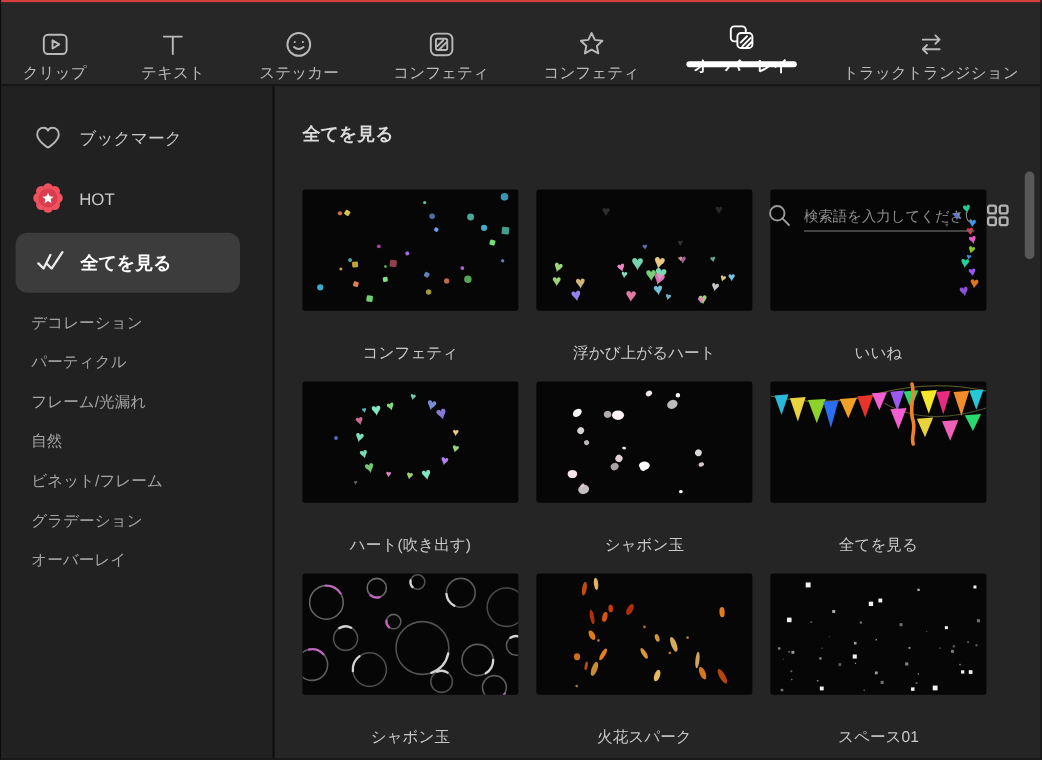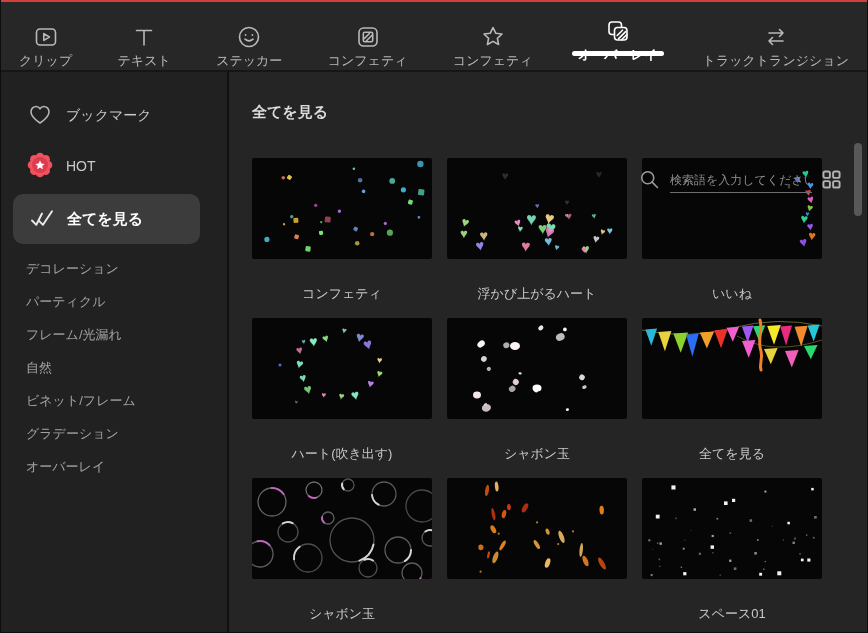--- a/index.html
+++ b/index.html
@@ -406,20 +406,21 @@
                 <ellipse cx="155.0" cy="85.6" rx="2.4" ry="6.8" fill="#e85a10" opacity="0.77" transform="rotate(-30 155.0 85.6)"></ellipse>
                 <ellipse cx="100.6" cy="85.0" rx="2.4" ry="5.0" fill="#f8c76a" opacity="0.93" transform="rotate(19 100.6 85.0)"></ellipse>
                 <ellipse cx="49.7" cy="8.5" rx="1.8" ry="5.1" fill="#f8c76a" opacity="0.90" transform="rotate(-6 49.7 8.5)"></ellipse>
                 <circle cx="90.1" cy="44.4" r="1.1" fill="#f3a93f" opacity="0.7"></circle>
                 <circle cx="126.0" cy="53.4" r="1.1" fill="#f3a93f" opacity="0.7"></circle>
                 <circle cx="111.2" cy="66.1" r="1.1" fill="#f3a93f" opacity="0.7"></circle>
                 <circle cx="51.7" cy="55.7" r="1.1" fill="#f3a93f" opacity="0.7"></circle>
                 <circle cx="33.6" cy="93.7" r="1.1" fill="#f3a93f" opacity="0.7"></circle>
               </svg>
             </div>
+            <div class="cell-label">火花スパーク</div>
           </div>
           <div class="cell">
             <div class="thumb">
               <svg viewBox="0 0 180 101" width="180" height="101" style="display:block">
                 <rect x="77.6" y="96.6" width="1.2" height="1.2" fill="#d8d8d8" opacity="0.41"></rect>
                 <rect x="135.3" y="93.3" width="4.0" height="4.0" fill="#ffffff" opacity="0.95"></rect>
                 <rect x="40.8" y="69.8" width="1.8" height="1.8" fill="#d8d8d8" opacity="0.72"></rect>
                 <rect x="8.6" y="96.0" width="2.1" height="2.1" fill="#d8d8d8" opacity="0.54"></rect>
                 <rect x="16.6" y="80.6" width="1.6" height="1.6" fill="#d8d8d8" opacity="0.42"></rect>
                 <rect x="158.9" y="80.6" width="2.7" height="2.7" fill="#ffffff" opacity="0.95"></rect>

